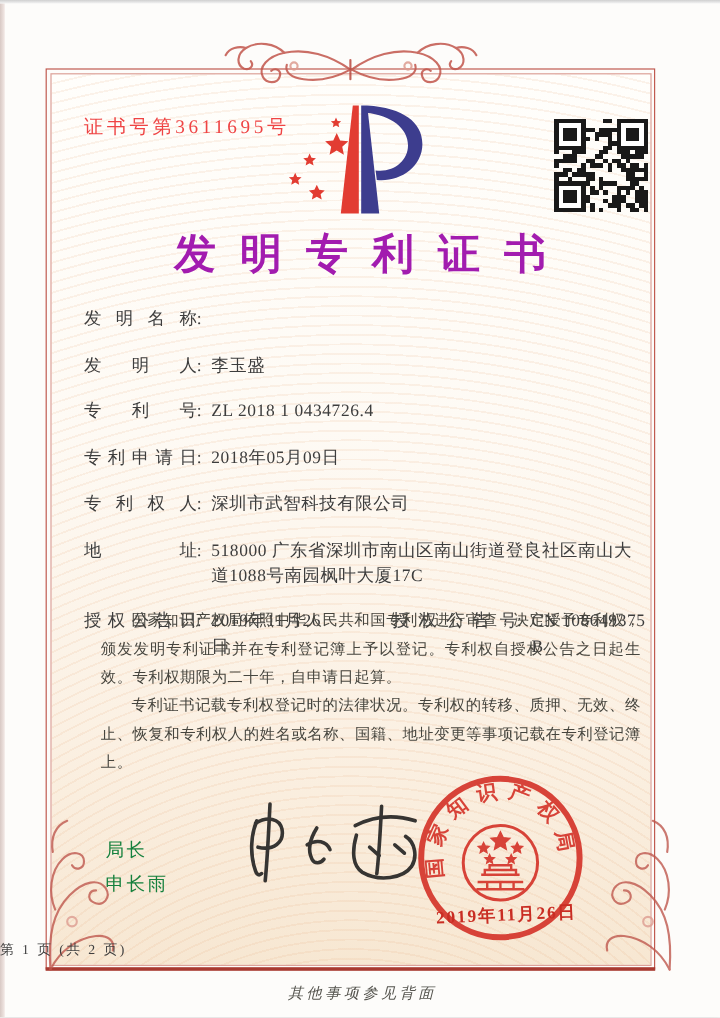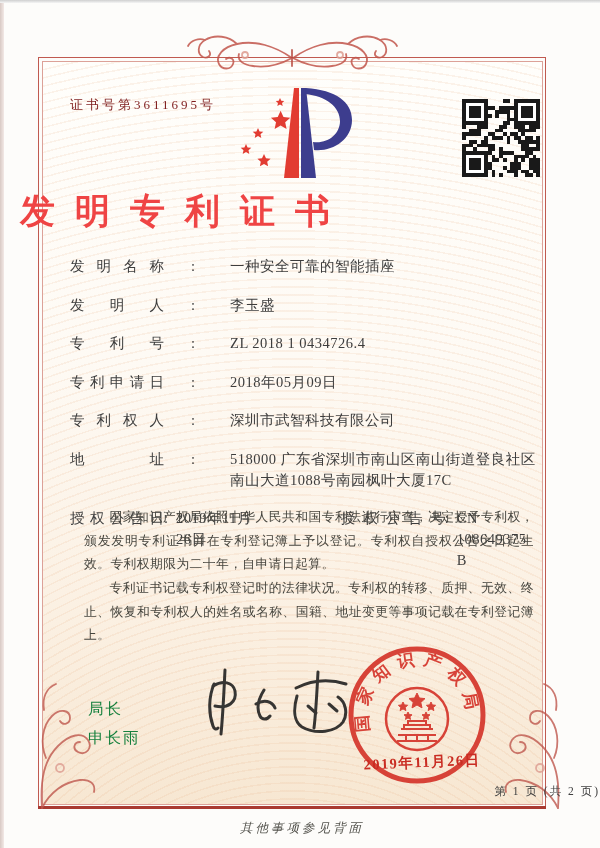--- a/index.html
+++ b/index.html
@@ -26,34 +26,34 @@
       repeating-radial-gradient(circle at 50% 135%, rgba(230,170,125,.14) 0 1.5px, rgba(255,255,255,0) 1.5px 8px),
       linear-gradient(to bottom, #fffefb 0%, #fefaf4 40%, #fbf0e2 75%, #f7e7d2 100%);
   }
   .frame-bottomline { position:absolute; left:-1px; right:-1px; bottom:-2px; height:3.5px; background:#a93a31; }
 
   .ornament { position: absolute; pointer-events: none; }
 
   
   .cert-no {
     position: absolute; left: 70px; top: 96px;
-    font-size: 13px; letter-spacing: 3px; color: #7f1d1d;
+    font-size: 16px; letter-spacing: 3px; color: #ef4444;
   }
   .logo { position: absolute; left: 228px; top: 80px; }
   .qr { position: absolute; left: 461px; top: 99px; }
 
   .title {
-    position: absolute; left: 0; right: 0; top: 188px; text-align: left;
-    font-size: 35px; font-weight: bold; color: #ef4444;
+    position: absolute; left: 0; right: 0; top: 188px; text-align: center;
+    font-size: 35px; font-weight: bold; color: #a21caf;
     letter-spacing: 20px; padding-left: 20px;
   }
 
   
   .fields { position: absolute; left: 70px; top: 256px; width: 470px; font-size: 14.5px; color: #3d3d3d; }
-  .frow { display: flex; align-items: flex-start; margin-bottom: 17.5px; line-height: 1.45; gap: 27px; }
+  .frow { display: flex; align-items: flex-start; margin-bottom: 17.5px; line-height: 1.45; }
   .flabel { display: inline-block; width: 94px; text-align: justify; text-align-last: justify; flex: none; }
   .fcolon { flex: none; margin-right: 8px; }
   .fvalue { flex: 0 1 auto; max-width: 352px; letter-spacing: .5px; }
   .grant-row { display: flex; }
   .grant-row .pair { display: flex; }
   .grant-row .pair.right { margin-left: 56px; }
   .grant-row .pair.right .flabel { width: 104px; }
 
   
   .body-text {
@@ -70,21 +70,21 @@
   
   .seal { position: absolute; left: 344px; top: 642px; width: 146px; height: 146px; }
   .seal svg { opacity: .92; }
   .seal-date {
     position: absolute; left: 352px; top: 753px; width: 140px; text-align: center;
     color: #c92d23; font-weight: bold; font-size: 14.5px; letter-spacing: 1.5px;
     transform: rotate(-2.5deg); white-space: nowrap;
   }
 
   
-  .page-info { position: absolute; left: 0; right: 0; top: 784px; text-align: right; font-size: 11.5px; color: #3f3f3f; letter-spacing: 2px; }
+  .page-info { position: absolute; left: 0; right: 0; top: 784px; text-align: left; font-size: 11.5px; color: #3f3f3f; letter-spacing: 2px; }
   .back-note { position: absolute; left: 4px; right: 0; top: 820px; text-align: center; font-size: 12.5px; color: #55544e; letter-spacing: 3px; font-style: italic; }
 </style>
 </head>
 <body>
 
 <div class="page">
 
   <div class="frame">
     <div class="frame-inner"></div>
     <div class="frame-bottomline"></div>
@@ -322,21 +322,20 @@
         </g>
       </svg>
   </div>
 
   <div class="title">发明专利证书</div>
 
   <div class="fields">
     <div class="frow">
       <span class="flabel">发明名称</span>
         <span class="fcolon">:</span>
-      <span class="fvalue">一种安全可靠的智能插座</span>
     </div>
     <div class="frow">
       <span class="flabel">发明人</span>
         <span class="fcolon">:</span>
       <span class="fvalue">李玉盛</span>
     </div>
     <div class="frow">
       <span class="flabel">专利号</span>
         <span class="fcolon">:</span>
       <span class="fvalue">ZL 2018 1 0434726.4</span>

